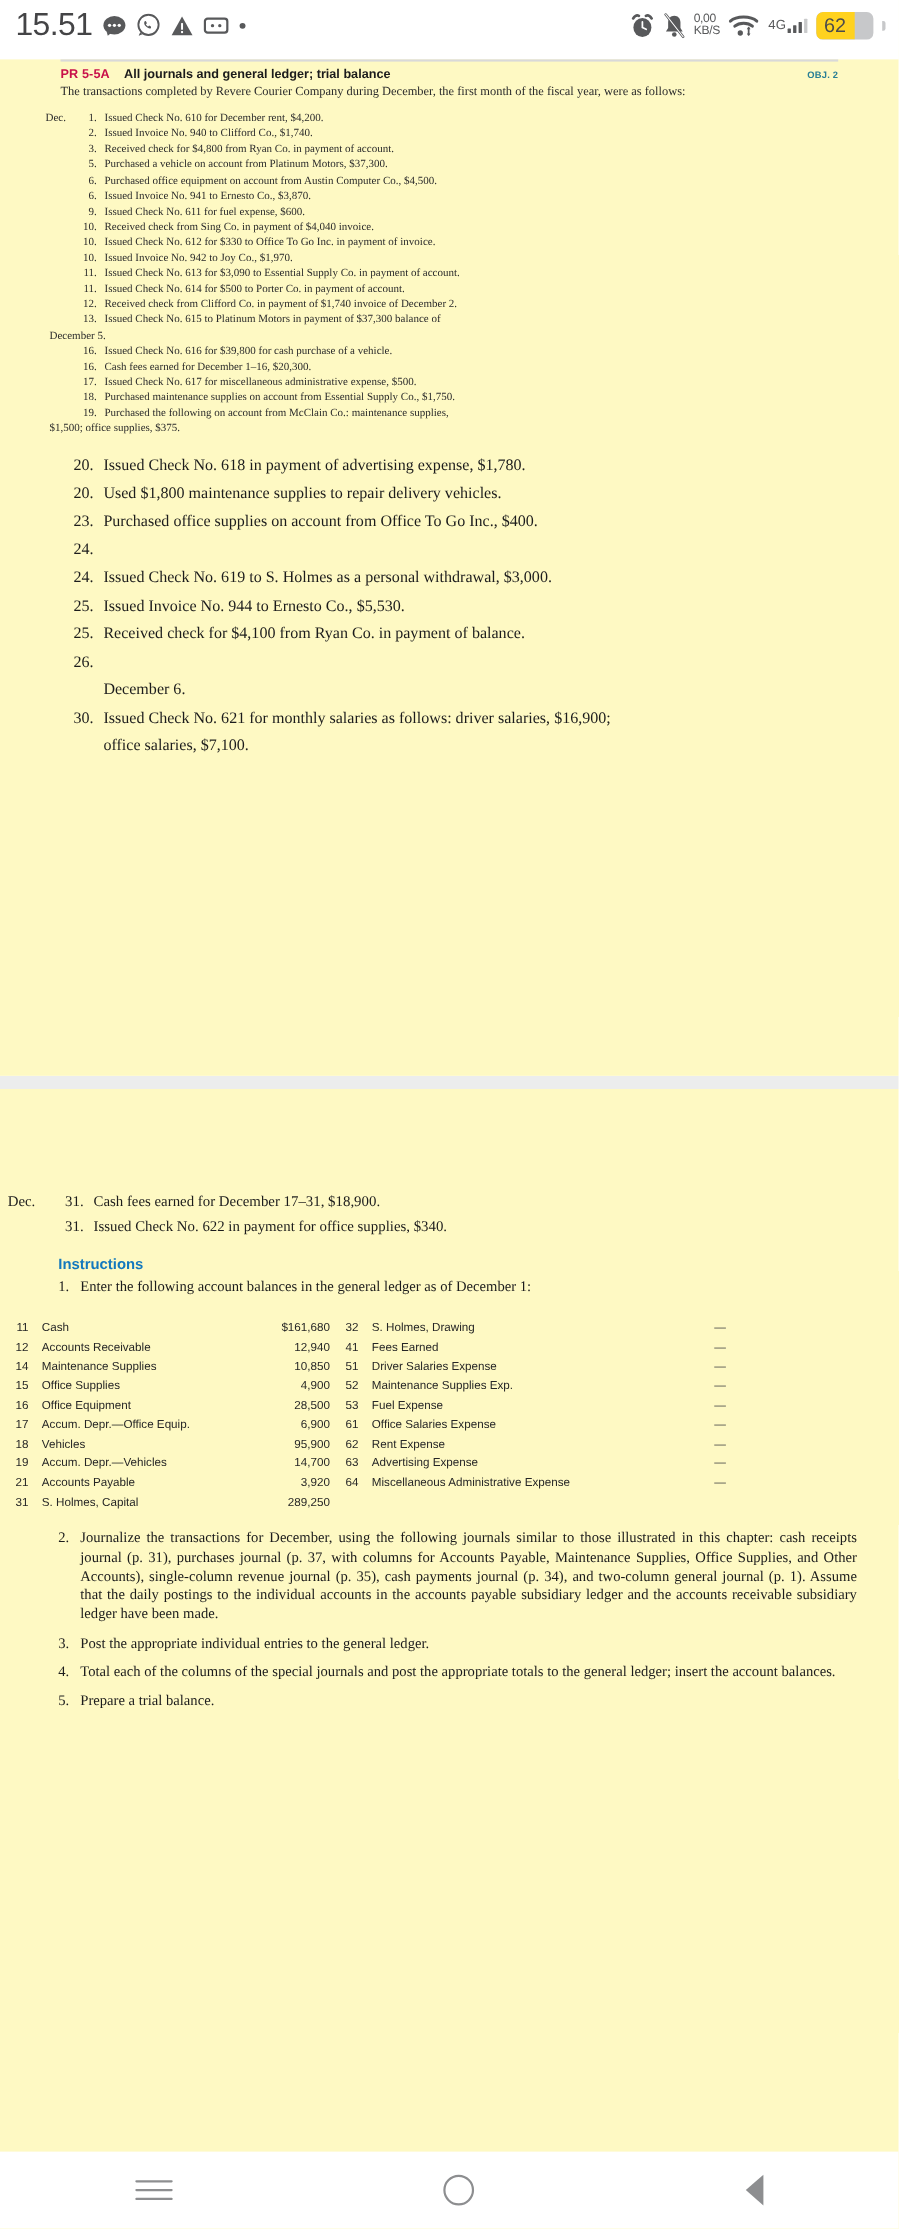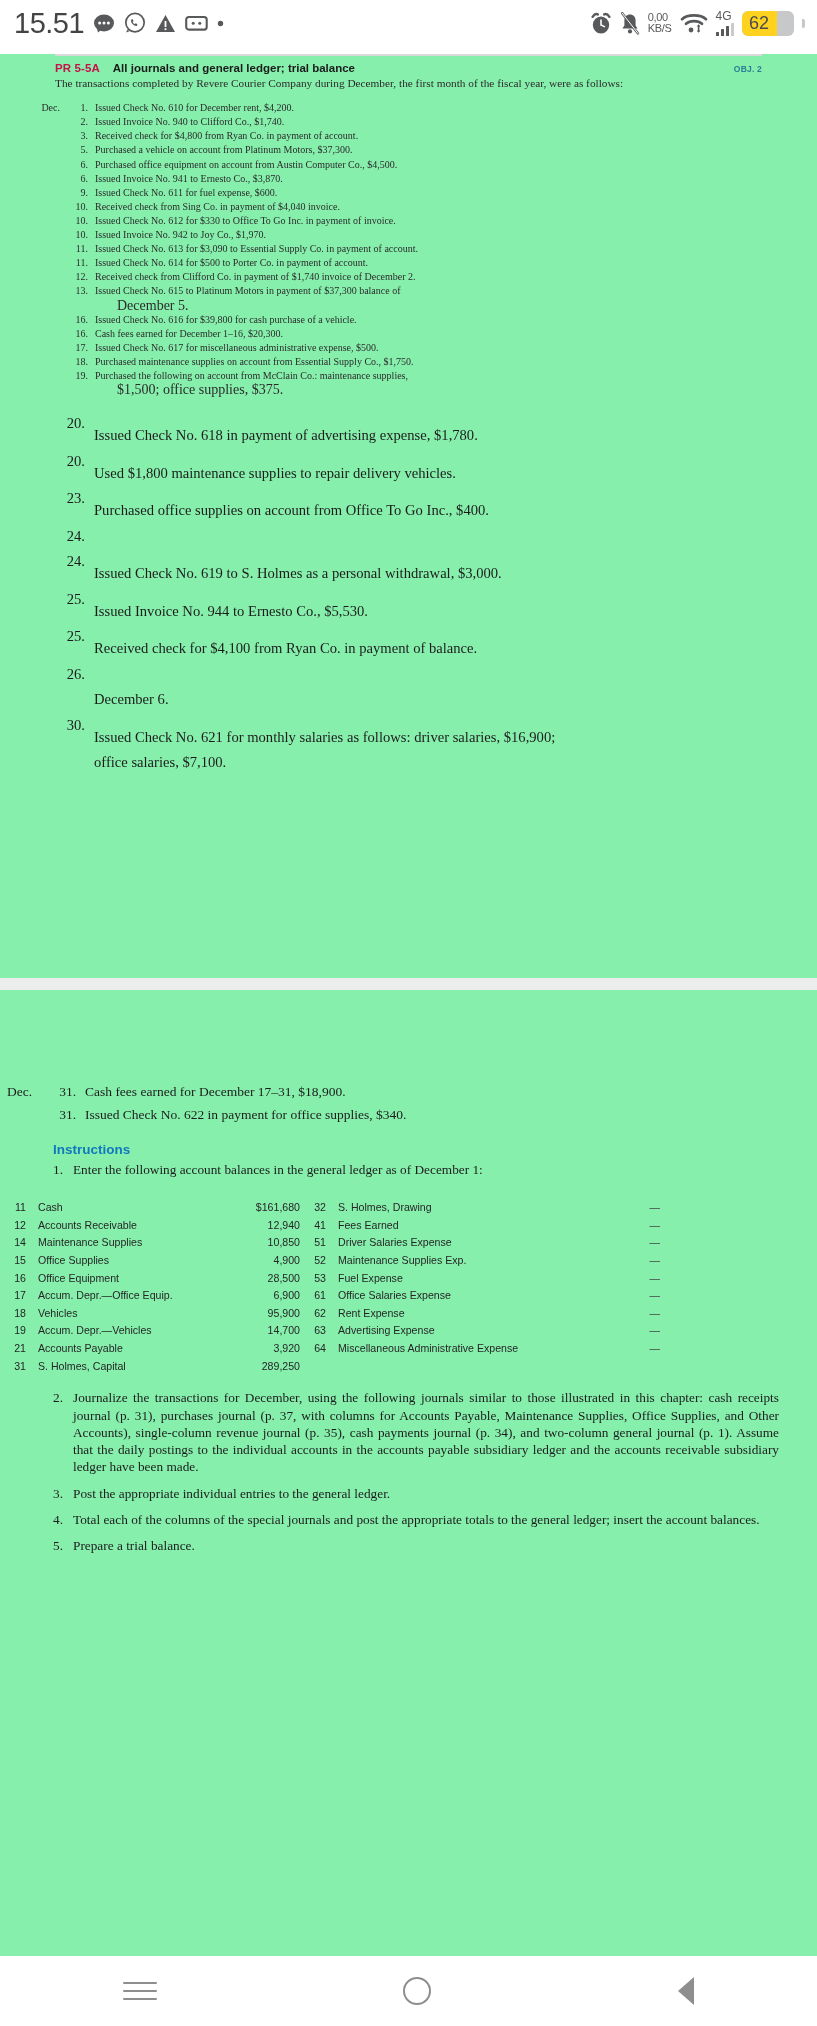--- a/index.html
+++ b/index.html
@@ -33,38 +33,38 @@
     font-size: 11px; line-height: 11.5px; color: #58595b; text-align: left;
     font-family: "Liberation Sans", sans-serif; letter-spacing: -0.3px;
   }
   .sb-4g { font-size: 12px; color: #58595b; line-height: 11px; }
   .sig { display: flex; align-items: flex-end; gap: 1.5px; height: 13px; }
   .sig i { width: 3.5px; background: #58595b; display: block; border-radius: 0.5px; }
   .sig i.b1 { height: 4px; }
   .sig i.b2 { height: 7px; }
   .sig i.b3 { height: 10px; }
   .sig i.b4 { height: 13px; background: #c9cacb; }
-  .sb-4g-wrap { display: flex; flex-direction: column; align-items: flex-start; gap: 1px; }
+  .sb-4g-wrap { display: flex; flex-direction: row; align-items: flex-start; gap: 1px; }
   .battery {
     position: relative; display: flex; align-items: center;
     background: #c7c8ca; border-radius: 6px; height: 25px; width: 52px;
     overflow: hidden;
   }
   .battery .fill {
     position: absolute; left: 0; top: 0; bottom: 0; width: 68%;
     background: #ffd21f; border-radius: 6px 0 0 6px;
   }
   .battery .pct {
     position: relative; z-index: 2; font-size: 18px; color: #4b4b4d;
     font-family: "Liberation Sans", sans-serif; padding-left: 7px; font-weight: 400;
   }
   .battery-tip { width: 3px; height: 9px; background: #c7c8ca; border-radius: 0 2px 2px 0; }
 
   
-  .sheet { background: #86efac; position: relative; }
+  .sheet { background: #fef9c3; position: relative; }
   .sheet-top { padding: 0 0 0 0; height: 924px; }
   .gap-band { height: 12px; background: #eceded; }
   .sheet-bottom { height: 100%; }
 
   
   .prob-rule { border-top: 2px solid #d9d9d9; margin: 8px 55px 0 55px; }
   .prob-head {
     display: flex; align-items: baseline;
     margin: 6px 55px 0 55px;
     font-family: "Liberation Sans", sans-serif;
@@ -86,27 +86,27 @@
     text-align: justify;
   }
 
   
   .txlist { margin: 11px 0 0 0; }
   .txrow { display: flex; font-size: 10px; line-height: 14.1px; color: #2b2b2b; }
   .tx-mon { width: 38px; text-align: right; padding-right: 4px; flex: none; }
   .tx-day { width: 24px; text-align: right; flex: none; }
   .tx-txt { padding-left: 7px; }
   .txlist .txrow { padding-left: 26px; }
-  .tx-cont { padding-left: 117px; font-size: 14px; line-height: 14.1px; color: #2b2b2b; }
+  .tx-cont { padding-left: 45px; font-size: 10px; line-height: 14.1px; color: #2b2b2b; }
 
   
   .txlist-lg { margin: 14px 0 0 0; }
   .txrow-lg { display: flex; font-size: 14.6px; line-height: 25.5px; color: #1c1c1c; }
   .txrow-lg .tx-day { width: 30px; text-align: right; flex: none; }
-  .txrow-lg .tx-txt { padding-left: 9px; margin-top: 12px; }
+  .txrow-lg .tx-txt { padding-left: 9px; }
   .txlist-lg .txrow-lg { padding-left: 55px; }
   .tx-cont-lg { padding-left: 94px; font-size: 14.6px; line-height: 25.5px; color: #1c1c1c; }
 
   
   .btm-list { margin-top: 0; }
   .btm-row { display: flex; font-size: 13.5px; line-height: 23px; color: #1c1c1c; }
   .btm-row .m { width: 46px; text-align: left; flex: none; padding-left: 7px; }
   .btm-row .d { width: 30px; text-align: right; flex: none; }
   .btm-row .t { padding-left: 9px; }
   .btm-row.indent .m { visibility: hidden; }

